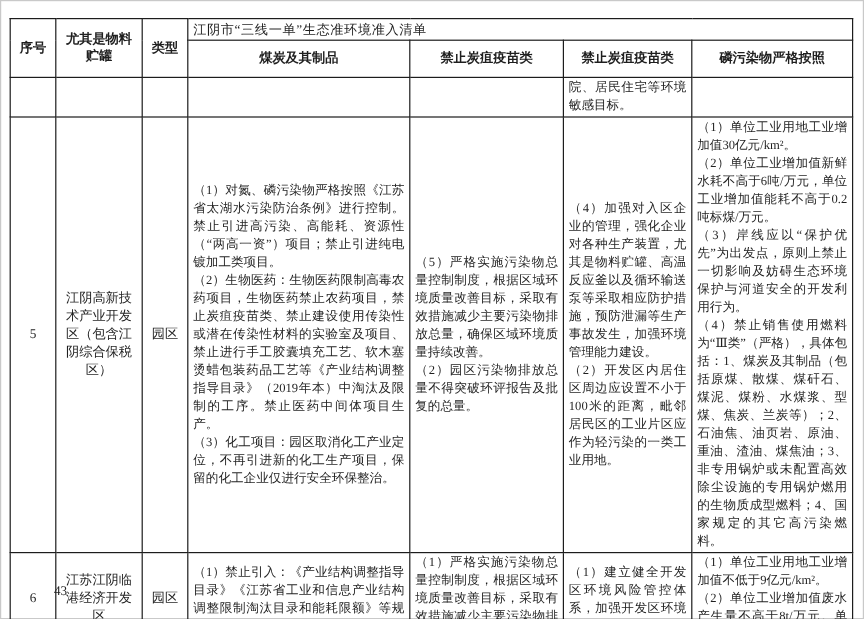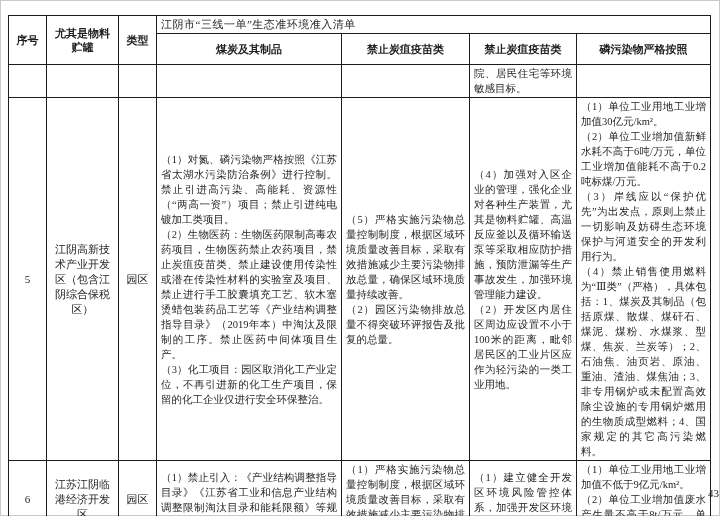--- a/index.html
+++ b/index.html
@@ -48,23 +48,24 @@
   }
   .center-cell {
     font-size:11px;
     line-height:15px;
     text-align:center;
   }
   .top-align { vertical-align:top; }
   .page-number {
     position:absolute;
     left:0; right:0; top:486px;
-    text-align:right;
+    text-align:left;
     font-size:11px;
     color:#1f1f1f;
+    padding-left:44px;
   }
 </style>
 </head>
 <body>
 
 <div class="page">
 
   <table class="access-list">
     <colgroup>
       <col style="width:38px">

